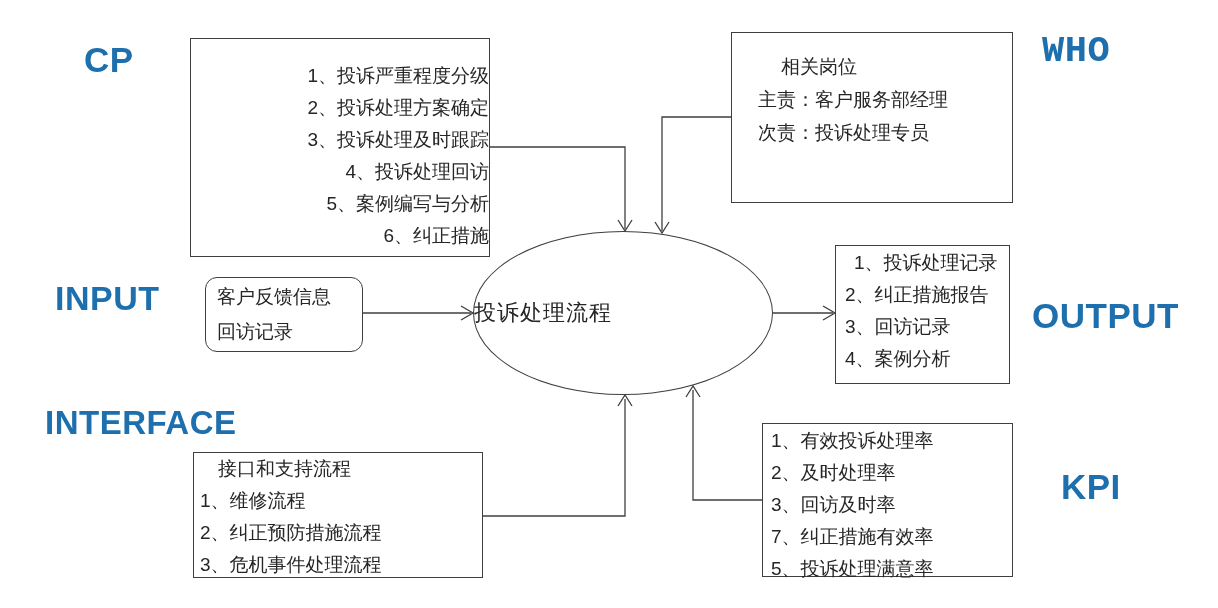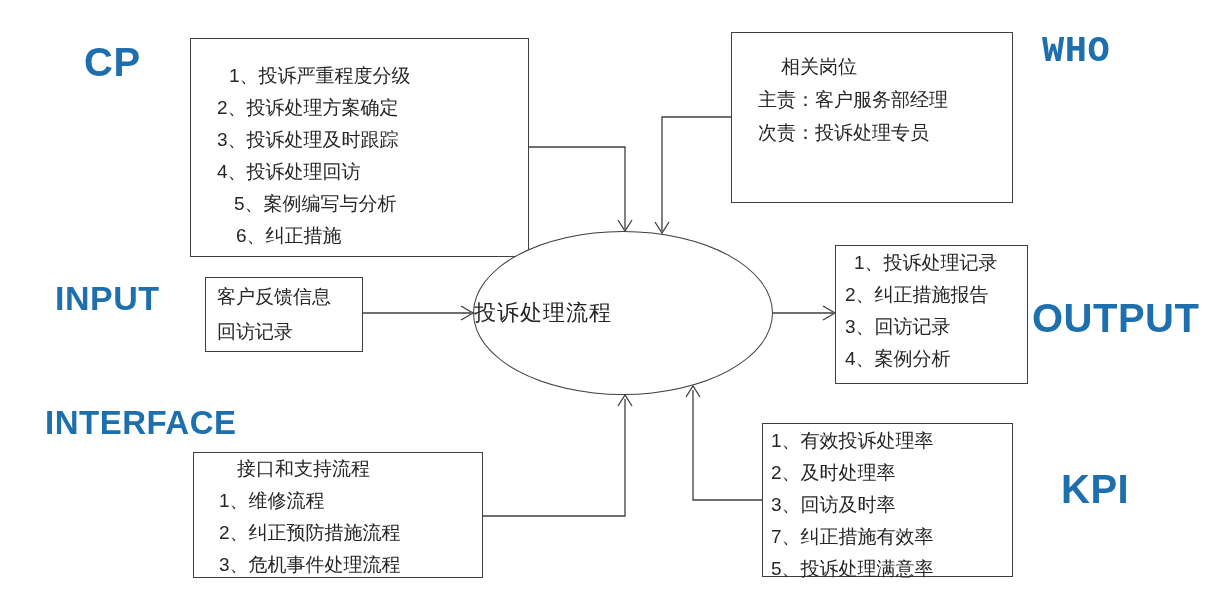--- a/index.html
+++ b/index.html
@@ -8,21 +8,21 @@
     width:1218px;height:608px;
     background:#ffffff;
     font-family:"Liberation Sans","DejaVu Sans",sans-serif;
     overflow:hidden;
     color:#262626;
   }
   
   .tag{
     position:absolute;
     font-weight:700;
-    font-size:40px;
+    font-size:35px;
     letter-spacing:0.5px;
     color:#1d6fad;
     white-space:nowrap;
     line-height:1;
   }
   #tag-cp{left:84px;top:42px;}
   #tag-who{left:1042px;top:33px;font-size:37px;font-family:Liberation Mono, monospace;}
   #tag-input{left:55px;top:281px;font-size:34px;}
   #tag-output{left:1032px;top:298px;}
   #tag-interface{left:45px;top:406px;font-size:33px;}
@@ -34,34 +34,34 @@
     border:1px solid #3f3f3f;
     background:#ffffff;
     box-sizing:border-box;
     z-index:2;
     font-size:19px;
     line-height:32px;
     color:#262626;
   }
   .box .line{white-space:nowrap;}
 
-  #box-cp{left:190px;top:38px;width:339px;height:219px;padding:21px 0 0 26px;}
+  #box-cp{left:190px;top:38px;width:300px;height:219px;padding:21px 0 0 26px;text-align:right;}
   #box-cp .line:nth-child(1){margin-left:12px;}
   #box-cp .line:nth-child(5){margin-left:17px;}
   #box-cp .line:nth-child(6){margin-left:19px;}
 
   #box-who{left:731px;top:32px;width:282px;height:171px;padding:17px 0 0 26px;line-height:33px;}
   #box-who .title{margin-left:23px;}
 
-  #box-input{left:205px;top:277px;width:158px;height:75px;padding:1px 0 0 11px;line-height:35px;}
+  #box-input{left:205px;top:277px;width:158px;height:75px;padding:1px 0 0 11px;line-height:35px;border-radius:12px;}
 
-  #box-output{left:835px;top:245px;width:193px;height:139px;padding:1px 0 0 9px;}
+  #box-output{left:835px;top:245px;width:175px;height:139px;padding:1px 0 0 9px;}
   #box-output .line:nth-child(1){margin-left:9px;}
 
-  #box-interface{left:193px;top:452px;width:290px;height:126px;padding:0 0 0 25px;}
+  #box-interface{left:193px;top:452px;width:290px;height:126px;padding:0 0 0 6px;}
   #box-interface .title{margin-left:18px;}
 
   #box-kpi{left:762px;top:423px;width:251px;height:154px;padding:1px 0 0 8px;overflow:visible;}
 
   
   #ellipse{
     position:absolute;
     left:473px;top:231px;width:300px;height:164px;
     border:1.5px solid #3f3f3f;
     border-radius:50%;

